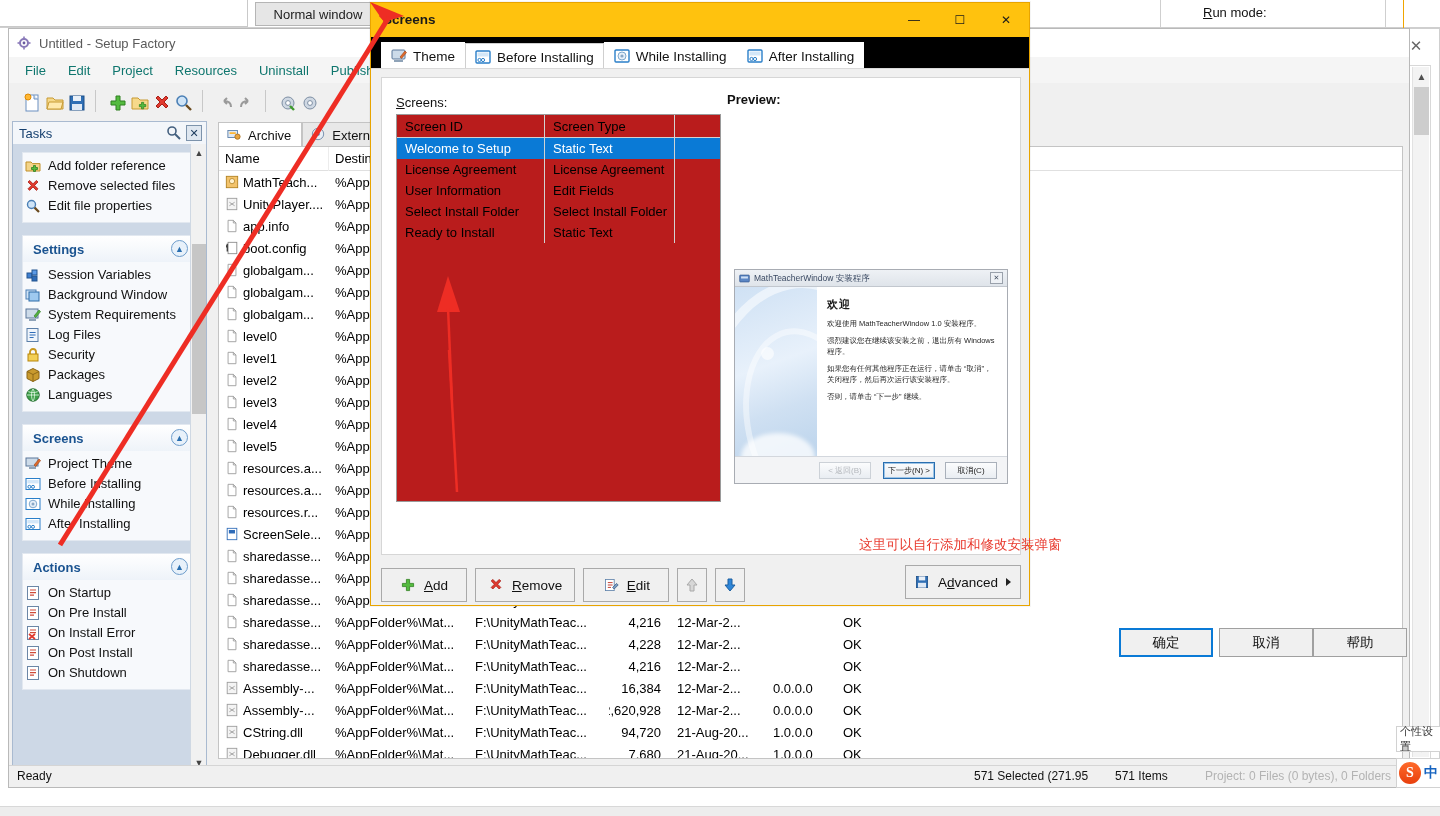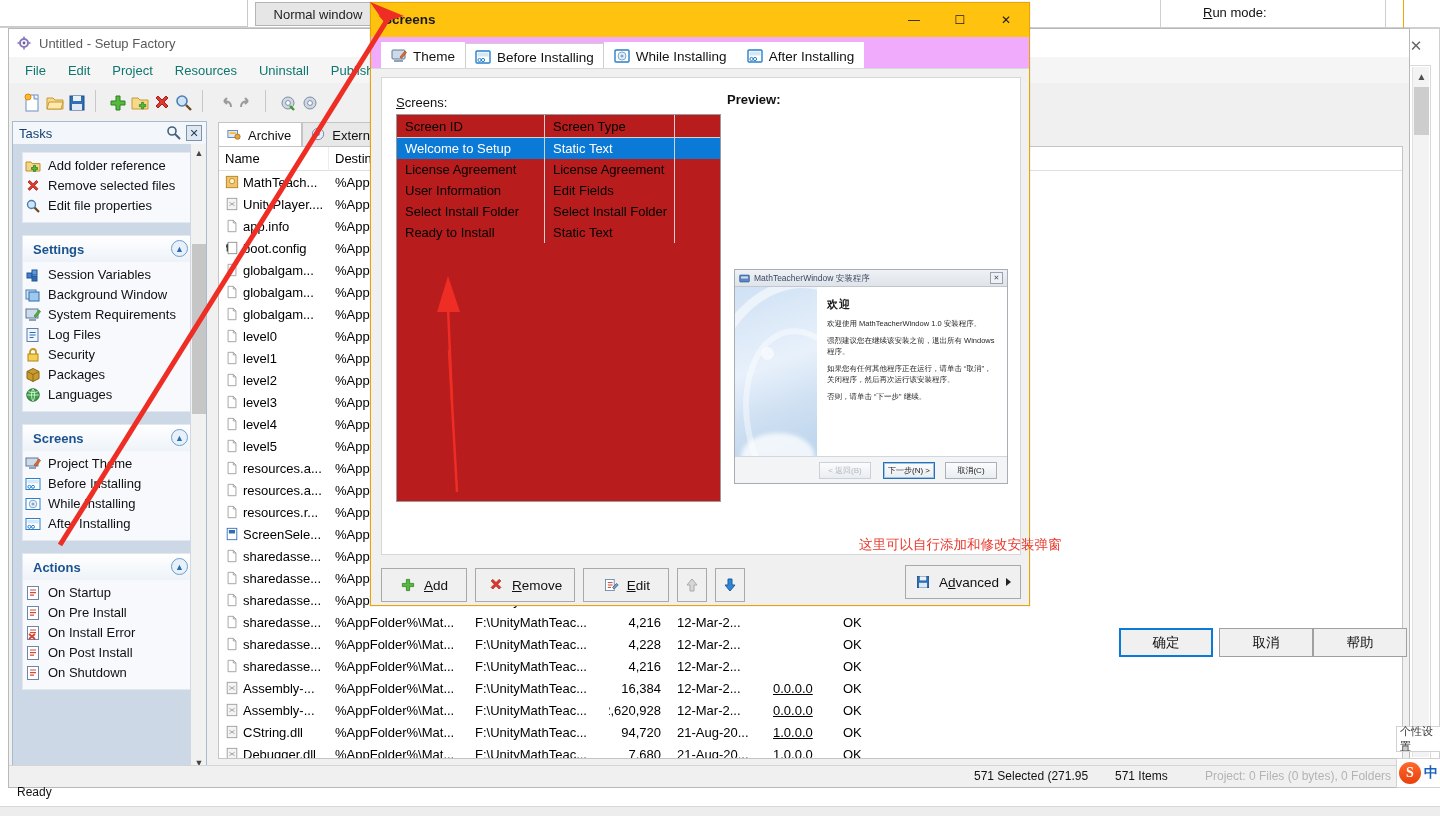--- a/index.html
+++ b/index.html
@@ -49,21 +49,21 @@
     position:absolute; left:8px; top:28px; width:1402px; height:760px;
     background:#f0f0f0; border:1px solid #b9b9b9;
   }
   .sf-title { position:absolute; left:0; top:0; width:100%; height:28px; background:#ffffff; display:flex; align-items:center; padding-left:8px; }
   .sf-title .ttxt { font-size:13px; color:#5a5a5a; margin-left:6px; }
   .sf-menu { position:absolute; left:0; top:28px; width:100%; height:26px; background:#f5f5f5; display:flex; align-items:center; padding-left:16px; gap:22px; }
   .sf-menu span { font-size:13px; color:#0f766e; }
   .sf-toolbar { position:absolute; left:0; top:54px; width:100%; height:36px; background:#f0f0f0; display:flex; align-items:center; padding-left:14px; gap:6px; }
   .tb-sep { width:1px; height:22px; background:#c8c8c8; margin:0 6px; }
   .sf-status { position:absolute; left:0; bottom:0; width:100%; height:22px; background:#f0f0f0; border-top:1px solid #d5d5d5; }
-  .sf-status .sleft { position:absolute; left:8px; top:19px; font-size:12px; color:#111; }
+  .sf-status .sleft { position:absolute; left:8px; top:3px; font-size:12px; color:#111; }
   .sf-status .s1 { position:absolute; left:965px; top:3px; font-size:12px; color:#111; }
   .sf-status .s2 { position:absolute; left:1106px; top:3px; font-size:12px; color:#111; }
   .sf-status .s3 { position:absolute; left:1196px; top:3px; font-size:12px; color:#b3b3b3; }
 
   
   .tasks {
     position:absolute; left:3px; top:92px; width:195px; height:652px;
     background:#cdd8e6; border:1px solid #a9bad0;
   }
   .tasks-hdr { position:absolute; left:0; top:0; width:100%; height:22px; background:#f3f6fa; display:flex; align-items:center; }
@@ -92,32 +92,32 @@
   .ftabs { position:absolute; left:6px; top:0; height:26px; display:flex; align-items:flex-end; gap:0; }
   .ftab { height:25px; padding:0 10px 0 8px; display:flex; align-items:center; gap:5px; font-size:13px; color:#111;
           background:#e8e8e8; border:1px solid #c4c4c4; border-bottom:none; }
   .ftab.active { background:#ffffff; }
   .flist { position:absolute; left:6px; top:25px; right:0; bottom:0; background:#fff; border:1px solid #c4c4c4; overflow:hidden; }
   .fhdr { display:flex; height:24px; background:#fff; border-bottom:1px solid #e0e0e0; font-size:13px; align-items:center; }
   .fhdr div { padding-left:6px; border-right:1px solid #ececec; height:24px; display:flex; align-items:center; }
   .frow { display:flex; height:22px; font-size:13px; align-items:center; }
   .frow div { padding-left:6px; height:22px; display:flex; align-items:center; white-space:nowrap; overflow:hidden; }
   .c-name{width:110px;} .c-dest{width:140px;} .c-src{width:140px;} .c-size{width:62px;justify-content:flex-end!important;padding-right:10px;}
-  .c-date{width:96px;} .c-ver{width:70px;text-decoration:underline;} .c-st{width:60px;}
+  .c-date{width:96px;} .c-ver{width:70px;} .c-st{width:60px;}
   .fico { width:14px; height:14px; margin-right:4px; flex:none; }
 
   
   .dlg { position:absolute; left:370px; top:2px; width:660px; height:604px; background:#f0f0f0;
          border:1px solid #e8a400; box-shadow:0 0 0 1px rgba(0,0,0,.04); }
   .dlg-title { position:absolute; left:0; top:0; width:100%; height:34px; background:#ffc20e; }
   .dlg-title .t { position:absolute; left:12px; top:9px; font-size:13.5px; font-weight:bold; color:#1a1a1a; }
   .dlg-btn { position:absolute; top:0; width:46px; height:34px; display:flex; align-items:center; justify-content:center; color:#1a1a1a; }
   .dlg-min{right:92px;} .dlg-max{right:46px;} .dlg-close{right:0;}
 
-  .dtabs { position:absolute; left:0; top:34px; width:100%; height:32px; background:#f0abfc; display:flex; align-items:flex-end; padding-left:10px; }
+  .dtabs { position:absolute; left:0; top:34px; width:100%; height:32px; background:#000000; display:flex; align-items:flex-end; padding-left:10px; }
   .dtab { height:27px; padding:0 9px; display:flex; align-items:center; gap:6px; font-size:13.5px; color:#111; background:#ffffff;
           border:1px solid transparent; border-bottom:none; }
   .dtab.active { background:#ffffff; border-color:#cfcfcf; position:relative; top:1px; }
   .dtabs-rule { position:absolute; left:0; top:65px; width:100%; height:1px; background:#d9d9d9; }
 
   .dbody { position:absolute; left:0; top:66px; width:100%; bottom:0; background:#f0f0f0; }
   .dpane { position:absolute; left:10px; top:8px; width:640px; height:478px; background:#ffffff; border:1px solid #d6d6d6; }
 
   .lbl-screens { position:absolute; left:14px; top:17px; font-size:13px; color:#111; }
   .lbl-preview { position:absolute; left:345px; top:14px; font-size:13px; color:#111;font-weight:bold; }
@@ -159,21 +159,21 @@
   .mbtn.def { border:1px solid #2a6fb0; box-shadow:0 0 0 1px #9dc4e6 inset; }
   .mbtn-back{right:136px;} .mbtn-next{right:72px;} .mbtn-cancel{right:10px;}
 
   .annot { position:absolute; left:477px; top:458px; font-size:13.5px; color:#e8372b; white-space:nowrap; }
 
   .dactions { position:absolute; left:10px; top:496px; width:640px; height:40px; display:flex; align-items:center; gap:8px; }
   .abtn { height:34px; min-width:86px; padding:0 12px; display:flex; align-items:center; justify-content:center; gap:8px;
           background:#f0f0f0; border:1px solid #a9a9a9; font-size:13.5px; color:#111; }
   .abtn u { text-decoration:underline; }
   .abtn-sq { width:30px; min-width:30px; padding:0; }
-  .abtn-adv { position:absolute; right:0; top:0; width:116px; height:34px; justify-content:center; padding-left:0; }
+  .abtn-adv { position:absolute; right:0; top:0; width:116px; height:34px; justify-content:flex-start; padding-left:8px; }
   .abtn-adv .caret { position:absolute; right:9px; top:12px; width:0;height:0; border-left:5px solid #222; border-top:4px solid transparent; border-bottom:4px solid transparent; }
 
   .dfoot { position:absolute; left:0; top:546px; width:100%; height:58px; }
   .fbtn { position:absolute; top:13px; height:29px; width:94px; display:flex; align-items:center; justify-content:center;
           background:#f0f0f0; border:1px solid #a0a0a0; font-size:13.5px; color:#111; }
   .fbtn.primary { border:2px solid #0a7ad6; background:#f0f0f0; }
   .fb-ok{left:748px;} .fb-cancel{left:848px;} .fb-help{left:942px;}
 
   
   .arrow-svg { position:absolute; left:0; top:0; width:1440px; height:816px; pointer-events:none; }

